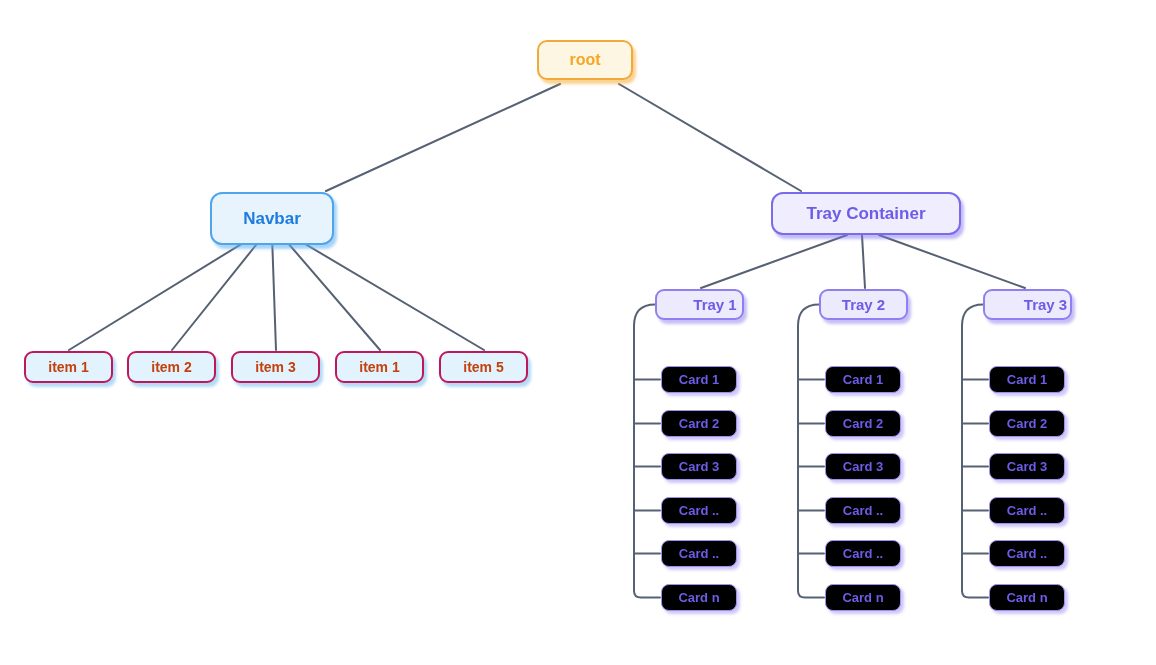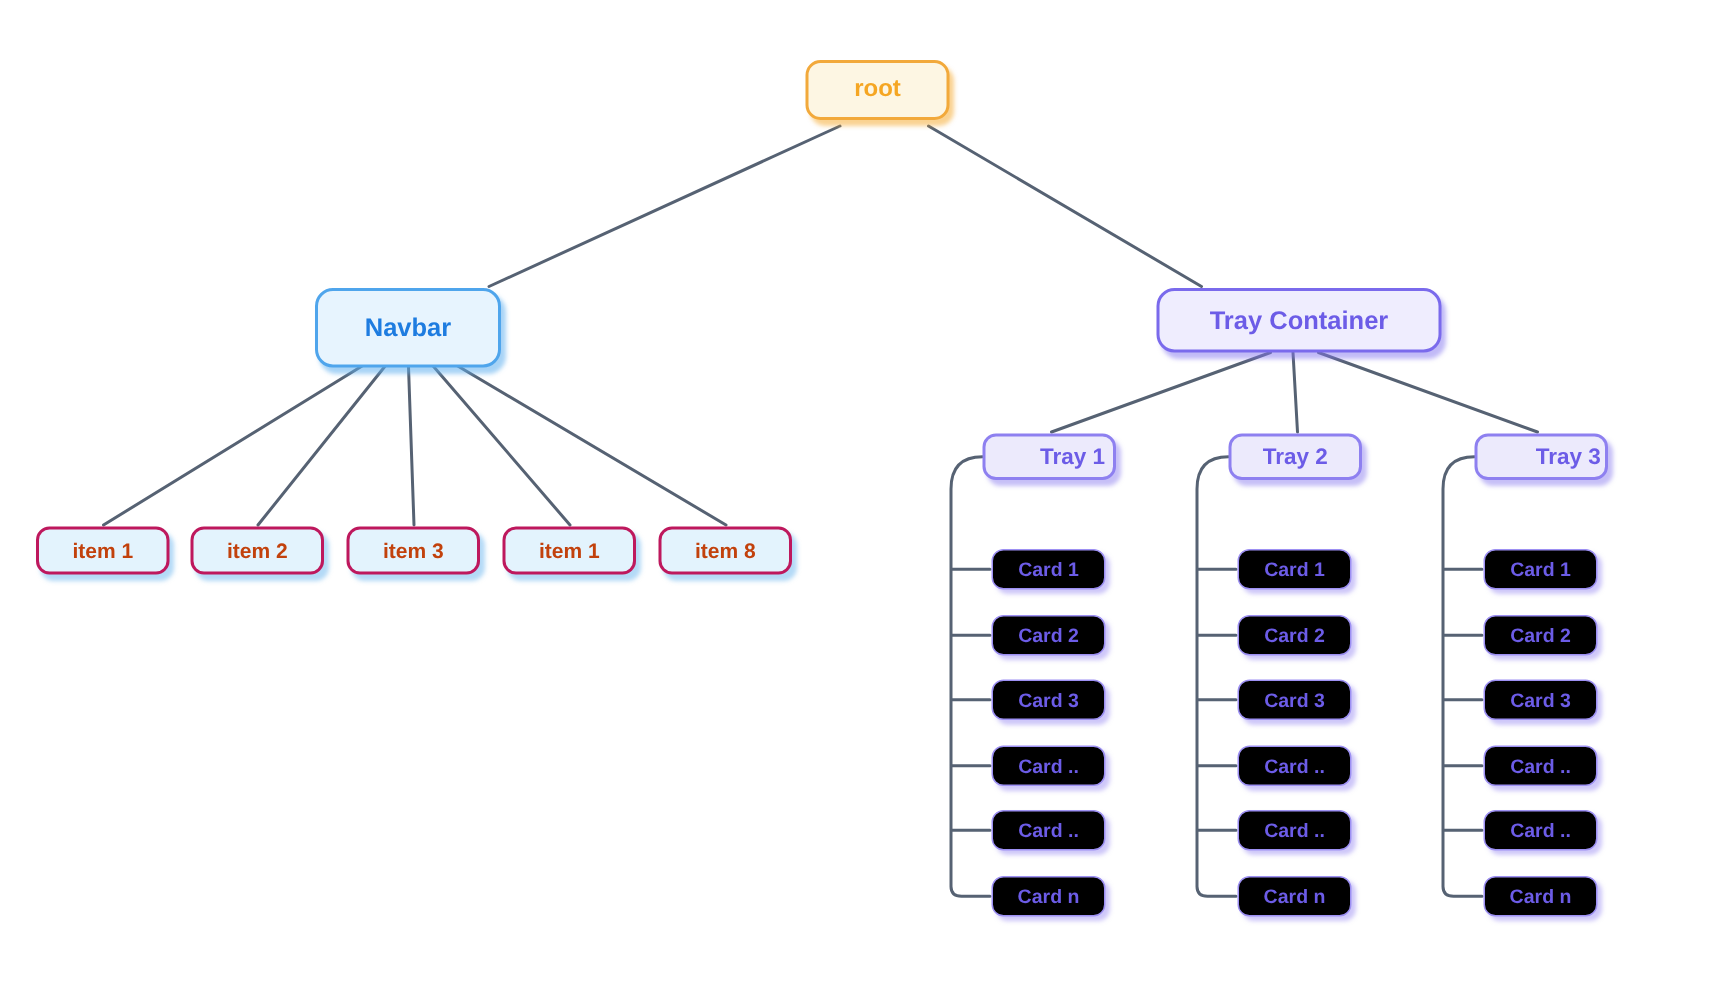--- a/index.html
+++ b/index.html
@@ -144,21 +144,21 @@
   <div class="node item" style="left:127px;top:351px;width:89px;height:32px;">
     <span class="lbl">item 2</span>
   </div>
   <div class="node item" style="left:231px;top:351px;width:89px;height:32px;align-items:center;">
     <span class="lbl">item 3</span>
   </div>
   <div class="node item" style="left:335px;top:351px;width:89px;height:32px;">
     <span class="lbl">item 1</span>
   </div>
   <div class="node item" style="left:439px;top:351px;width:89px;height:32px;">
-    <span class="lbl">item 8</span>
+    <span class="lbl">item 5</span>
   </div>
 
   <div class="node tray" style="left:655px;top:289px;width:89px;height:31px;padding-left:31px;">
     <span class="lbl">Tray 1</span>
   </div>
   <div class="node tray" style="left:819px;top:289px;width:89px;height:31px;">
     <span class="lbl">Tray 2</span>
   </div>
   <div class="node tray" style="left:983px;top:289px;width:89px;height:31px;padding-left:36px;">
     <span class="lbl">Tray 3</span>

